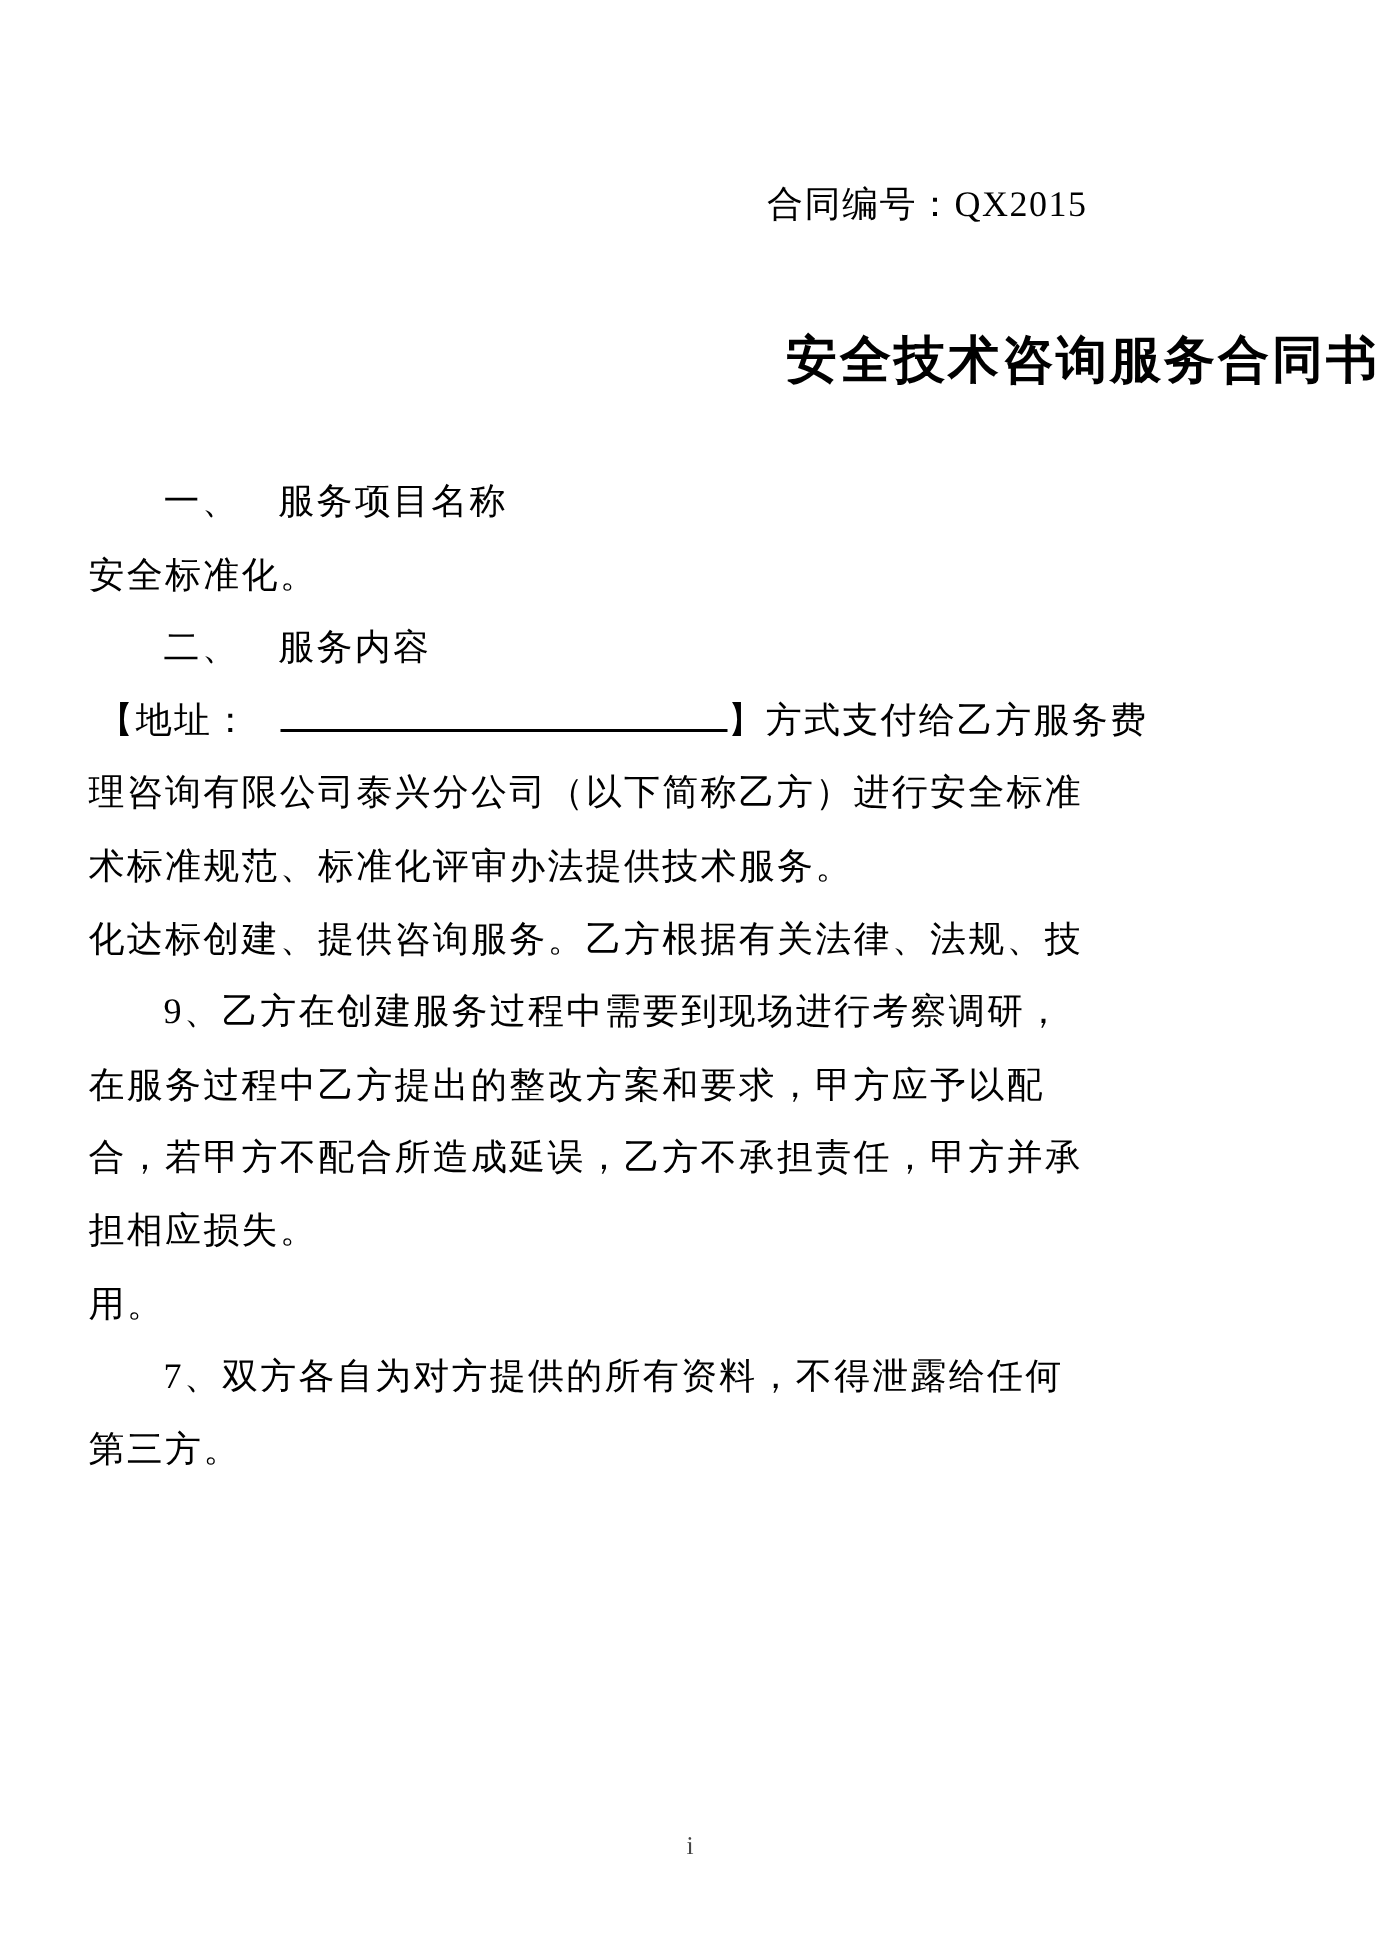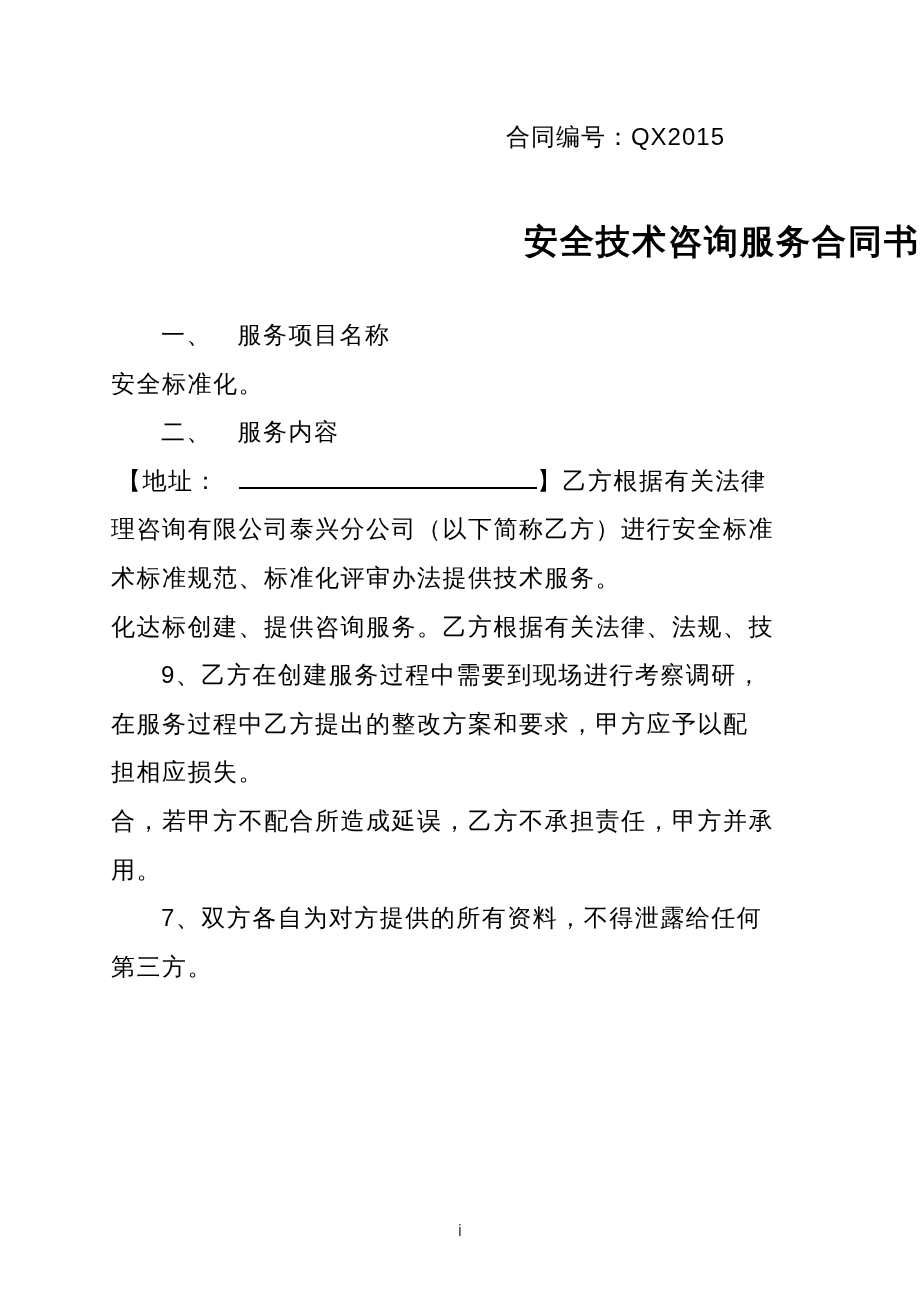--- a/index.html
+++ b/index.html
@@ -7,42 +7,42 @@
     padding: 0;
     background: #ffffff;
   }
   .page {
     position: relative;
     width: 920px;
     height: 1303px;
     margin: 0 auto;
     background: #ffffff;
     color: #000000;
-    font-family: Liberation Sans, sans-serif;
+    font-family: Liberation Serif, serif;
     overflow: hidden;
   }
   .contract-no {
     padding-top: 122px;
     padding-right: 195px;
     text-align: right;
     font-size: 24px;
     line-height: 30px;
     letter-spacing: 1px;
   }
   .doc-title {
     margin: 66px 0 0 0;
     text-align: right;
     font-size: 34px;
     line-height: 46px;
     font-weight: bold;
     letter-spacing: 2px;
   }
   .doc-body {
     margin-top: 47px;
-    padding-left: 111px;
+    padding-left: 59px;
     font-size: 24px;
     letter-spacing: 1.5px;
   }
   .ln {
     height: 48.6px;
     line-height: 48.6px;
     white-space: nowrap;
   }
   .ind    { padding-left: 50px; }  
   .ind-b1 { padding-left: 52px; }  
@@ -95,21 +95,21 @@
     <div class="ln">
       <span>安全标准化。</span>
     </div>
 
     <div class="ln ind">
       <span>二、　服务内容</span>
     </div>
 
 
     <div class="ln ind-addr">
-      <span>【地址：</span><span class="gap20"></span><span class="blank b298"></span><span>】乙方根据有关法律</span>
+      <span>【地址：</span><span class="gap20"></span><span class="blank b298"></span><span>】方式支付给乙方服务费</span>
     </div>
 
     <div class="ln">
       <span>理咨询有限公司泰兴分公司（以下简称乙方）进行安全标准</span>
     </div>
 
     <div class="ln">
       <span>术标准规范、标准化评审办法提供技术服务。</span>
     </div>
 
@@ -119,25 +119,25 @@
 
     <div class="ln ind">
       <span>9、乙方在创建服务过程中需要到现场进行考察调研，</span>
     </div>
 
     <div class="ln">
       <span>在服务过程中乙方提出的整改方案和要求，甲方应予以配</span>
     </div>
 
     <div class="ln">
-      <span>担相应损失。</span>
+      <span>合，若甲方不配合所造成延误，乙方不承担责任，甲方并承</span>
     </div>
 
     <div class="ln">
-      <span>合，若甲方不配合所造成延误，乙方不承担责任，甲方并承</span>
+      <span>担相应损失。</span>
     </div>
 
 
     <div class="ln">
       <span>用。</span>
     </div>
 
     <div class="ln ind">
       <span>7、双方各自为对方提供的所有资料，不得泄露给任何</span>
     </div>

